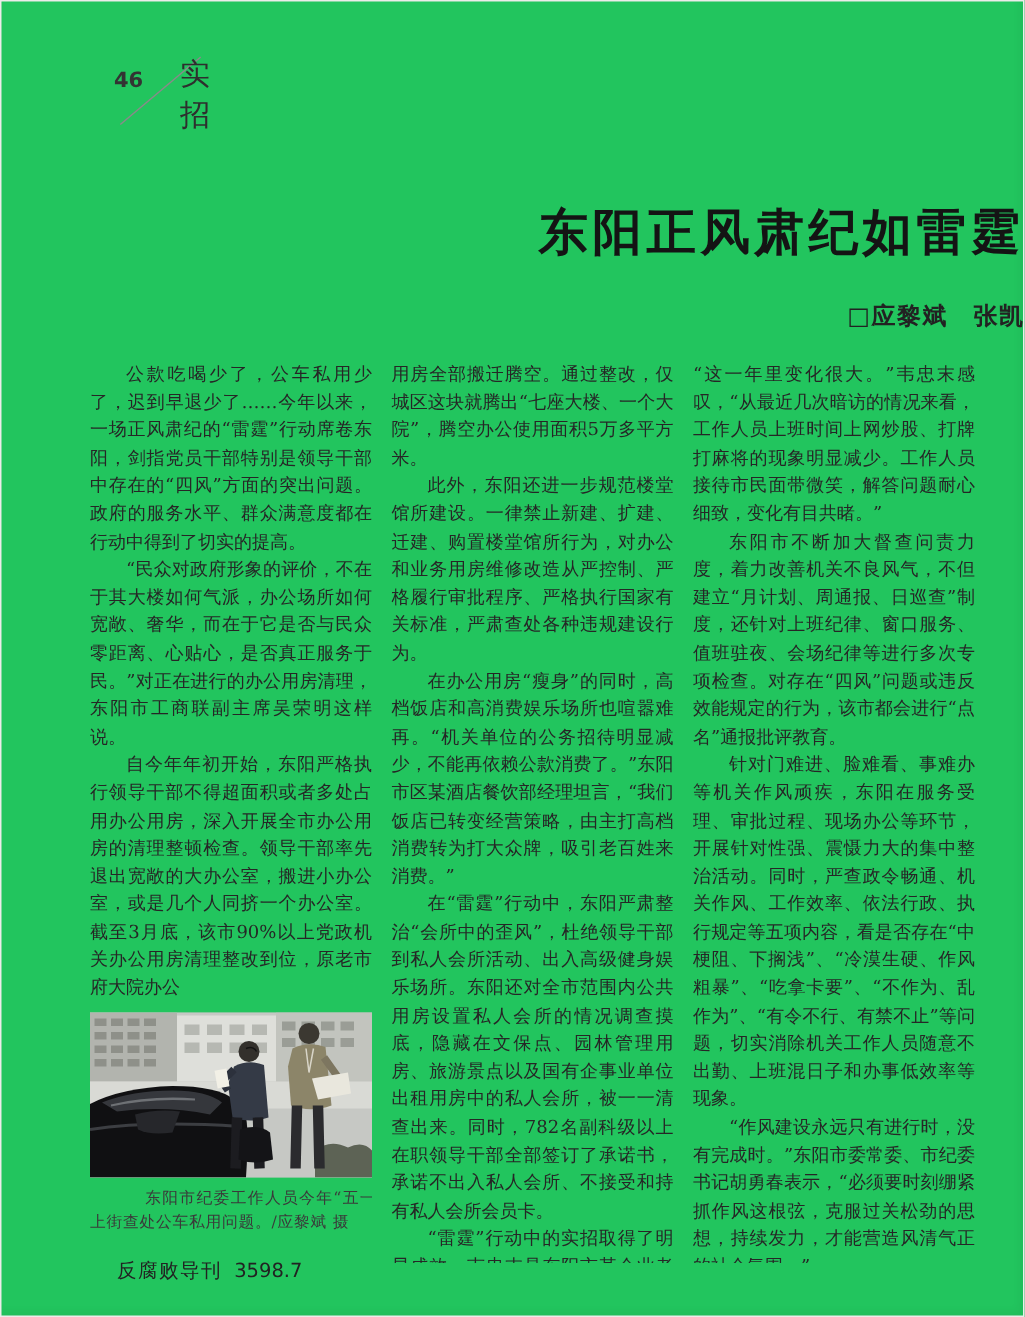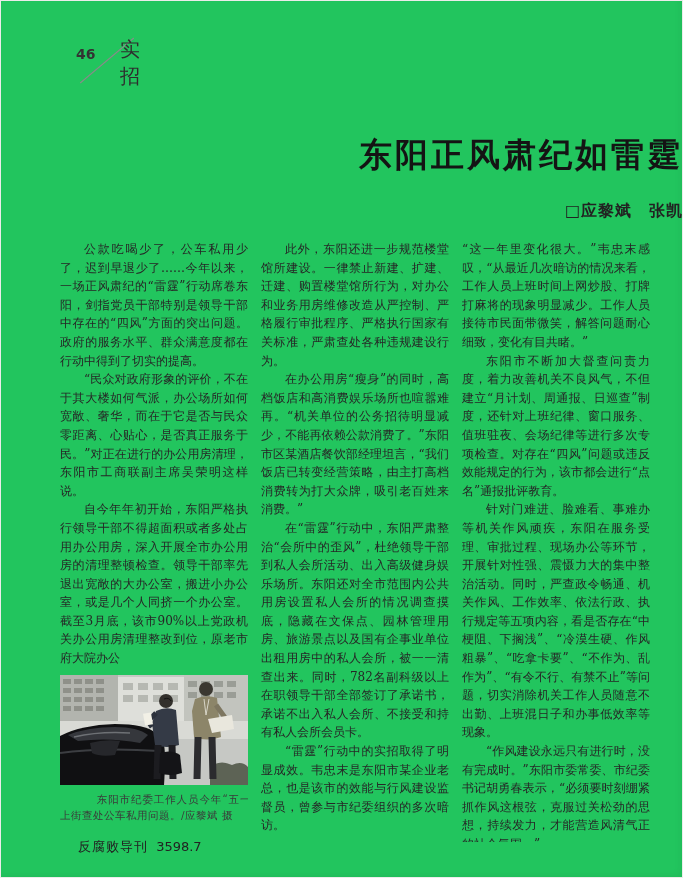--- a/index.html
+++ b/index.html
@@ -219,20 +219,21 @@
           <polygon points="148,44 172,40 174,54 152,58" fill="#e9e7dd"></polygon>
           <path d="M138 62 L137 104 M152 62 L153 104" stroke="#2b2b2e" stroke-width="7"></path>
 
           <path d="M144 24 L146 40 L149 24" stroke="#d8d5c8" stroke-width="1" fill="none"></path>
         </svg>
         <figcaption class="photo-caption">东阳市纪委工作人员今年“五一”期间上街查处公车私用问题。/应黎斌 摄</figcaption>
       </figure>
     </div>
 
     <div class="col">
+      <p class="cont">用房全部搬迁腾空。通过整改，仅城区这块就腾出“七座大楼、一个大院”，腾空办公使用面积5万多平方米。</p>
       <p>此外，东阳还进一步规范楼堂馆所建设。一律禁止新建、扩建、迁建、购置楼堂馆所行为，对办公和业务用房维修改造从严控制、严格履行审批程序、严格执行国家有关标准，严肃查处各种违规建设行为。</p>
       <p>在办公用房“瘦身”的同时，高档饭店和高消费娱乐场所也喧嚣难再。“机关单位的公务招待明显减少，不能再依赖公款消费了。”东阳市区某酒店餐饮部经理坦言，“我们饭店已转变经营策略，由主打高档消费转为打大众牌，吸引老百姓来消费。”</p>
       <p>在“雷霆”行动中，东阳严肃整治“会所中的歪风”，杜绝领导干部到私人会所活动、出入高级健身娱乐场所。东阳还对全市范围内公共用房设置私人会所的情况调查摸底，隐藏在文保点、园林管理用房、旅游景点以及国有企事业单位出租用房中的私人会所，被一一清查出来。同时，782名副科级以上在职领导干部全部签订了承诺书，承诺不出入私人会所、不接受和持有私人会所会员卡。</p>
       <p>“雷霆”行动中的实招取得了明显成效。韦忠末是东阳市某企业老总，也是该市的效能与行风建设监督员，曾参与市纪委组织的多次暗访。</p>
     </div>
 
     <div class="col">
       <p class="cont">“这一年里变化很大。”韦忠末感叹，“从最近几次暗访的情况来看，工作人员上班时间上网炒股、打牌打麻将的现象明显减少。工作人员接待市民面带微笑，解答问题耐心细致，变化有目共睹。”</p>
       <p>东阳市不断加大督查问责力度，着力改善机关不良风气，不但建立“月计划、周通报、日巡查”制度，还针对上班纪律、窗口服务、值班驻夜、会场纪律等进行多次专项检查。对存在“四风”问题或违反效能规定的行为，该市都会进行“点名”通报批评教育。</p>
       <p>针对门难进、脸难看、事难办等机关作风顽疾，东阳在服务受理、审批过程、现场办公等环节，开展针对性强、震慑力大的集中整治活动。同时，严查政令畅通、机关作风、工作效率、依法行政、执行规定等五项内容，看是否存在“中梗阻、下搁浅”、“冷漠生硬、作风粗暴”、“吃拿卡要”、“不作为、乱作为”、“有令不行、有禁不止”等问题，切实消除机关工作人员随意不出勤、上班混日子和办事低效率等现象。</p>

